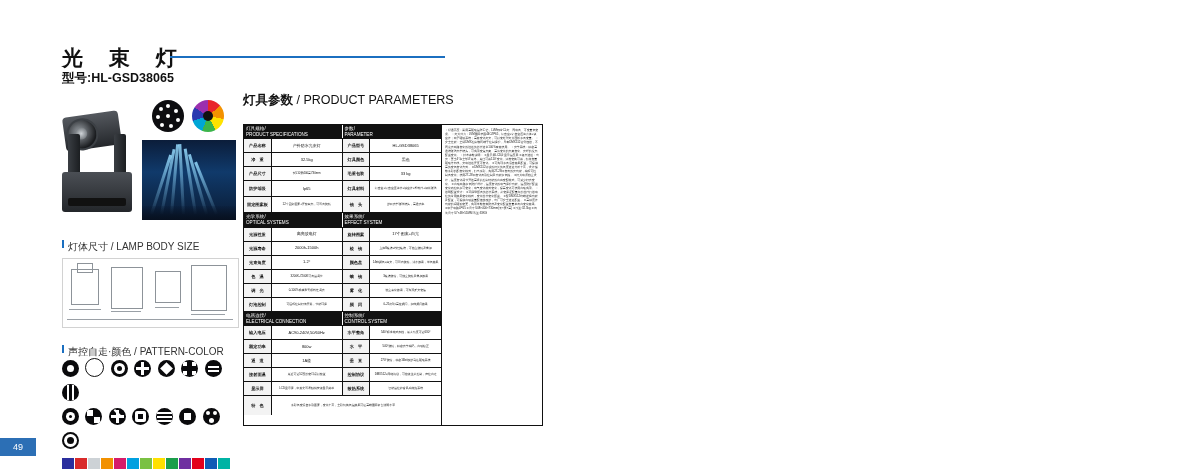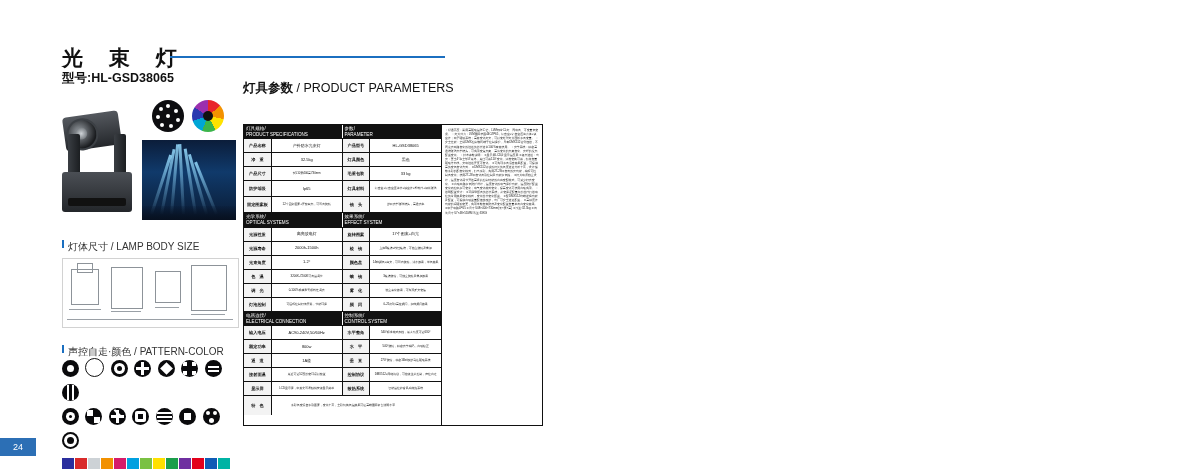--- a/index.html
+++ b/index.html
@@ -43,21 +43,21 @@
   .patterns{position:absolute;left:62px;top:358px;width:175px;}
   .pat{width:17px;height:17px;border-radius:50%;background:#0a0a0c;position:relative;overflow:hidden;display:inline-block;margin:0 2px 3px 0;}
   .pat.white{background:#fff;border:1px solid #111;}
   .pat span{position:absolute;background:#fff;}
   .swatch-row{display:flex;gap:1px;margin-top:2px;}
   .sw{width:12px;height:11px;}
 
   .pagenum{position:absolute;left:0;top:438px;width:36px;height:18px;background:#2c6fb5;color:#fff;font-size:9px;display:flex;align-items:center;justify-content:center;}
 
   
-  .params-head{position:absolute;left:243px;top:80px;font-size:12.5px;font-weight:700;}
+  .params-head{position:absolute;left:243px;top:92px;font-size:12.5px;font-weight:700;}
   .params-head span.en{font-weight:400;}
 
   .tblwrap{position:absolute;left:243px;top:124px;width:300px;height:302px;border:1px solid #111;box-sizing:border-box;display:flex;}
   .tbl{width:198px;box-sizing:border-box;border-right:1px solid #111;}
   .desc{flex:1;padding:3px 3px;box-sizing:border-box;font-size:2.9px;line-height:1.42;color:#222;overflow:hidden;}
   .hdr{display:flex;background:#111;color:#fff;font-size:4.6px;line-height:1.25;}
   .hdr>div{padding:1px 2px;box-sizing:border-box;}
   .hdr .c1{width:99px;border-right:1px solid #fff;}
   .hdr .c2{width:99px;}
   .row{display:flex;border-top:1px solid #111;font-size:4px;}
@@ -157,21 +157,21 @@
       <span class="sw" style="background:#7ac143"></span>
       <span class="sw" style="background:#ffe000"></span>
       <span class="sw" style="background:#1b9e4b"></span>
       <span class="sw" style="background:#6f2fa0"></span>
       <span class="sw" style="background:#e3001b"></span>
       <span class="sw" style="background:#0f5bb5"></span>
       <span class="sw" style="background:#00b3a4"></span>
     </div>
   </div>
 
-  <div class="pagenum">24</div>
+  <div class="pagenum">49</div>
 
   <div class="params-head">
     <span>灯具参数</span><span class="en"> / </span><span class="en">PRODUCT PARAMETERS</span>
   </div>
 
   <div class="tblwrap">
     <div class="tbl">
 
       <div class="hdr">
         <div class="c1">

